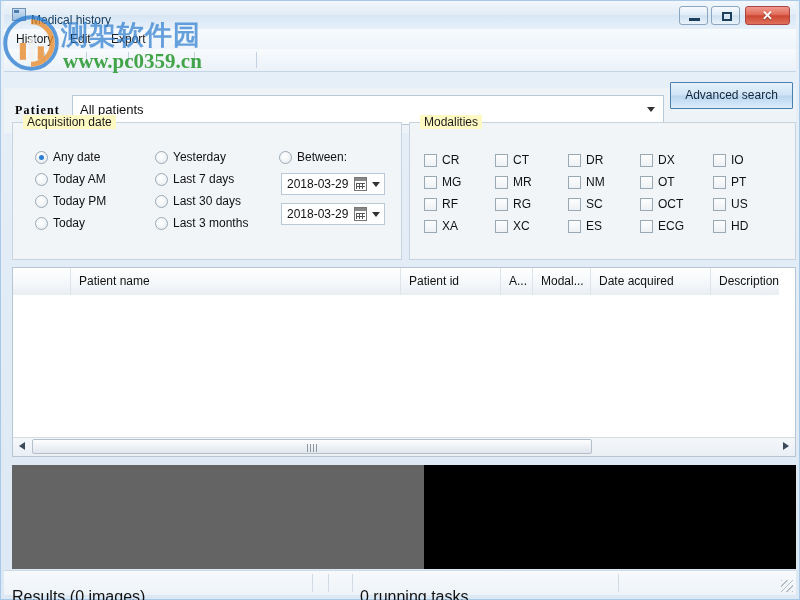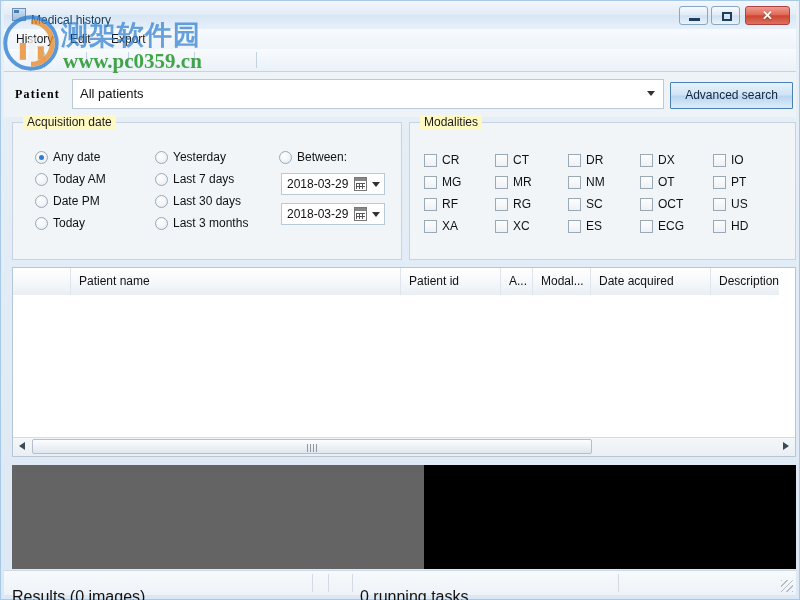--- a/index.html
+++ b/index.html
@@ -133,21 +133,21 @@
   .tb-sep {
     position: absolute;
     top: 3px;
     width: 1px; height: 16px;
     background: #c2d2e2;
   }
 
   
   #patient-row {
     position: absolute;
-    left: 0; top: 71px; right: 0;
+    left: 0; top: 87px; right: 0;
     height: 45px;
     background: #eef3f8;
   }
   #patient-label {
     position: absolute;
     left: 11px; top: 15px;
     font-family: "Liberation Serif", serif;
     font-weight: bold;
     font-size: 12px;
     letter-spacing: 1.2px;
@@ -518,21 +518,21 @@
       <div class="radio checked" style="left:22px; top:28px">
         <span class="dot"></span>
         <span>Any date</span>
       </div>
       <div class="radio" style="left:22px; top:50px">
         <span class="dot"></span>
         <span>Today AM</span>
       </div>
       <div class="radio" style="left:22px; top:72px">
         <span class="dot"></span>
-        <span>Date PM</span>
+        <span>Today PM</span>
       </div>
       <div class="radio" style="left:22px; top:94px">
         <span class="dot"></span>
         <span>Today</span>
       </div>
 
       <div class="radio" style="left:142px; top:28px">
         <span class="dot"></span>
         <span>Yesterday</span>
       </div>

